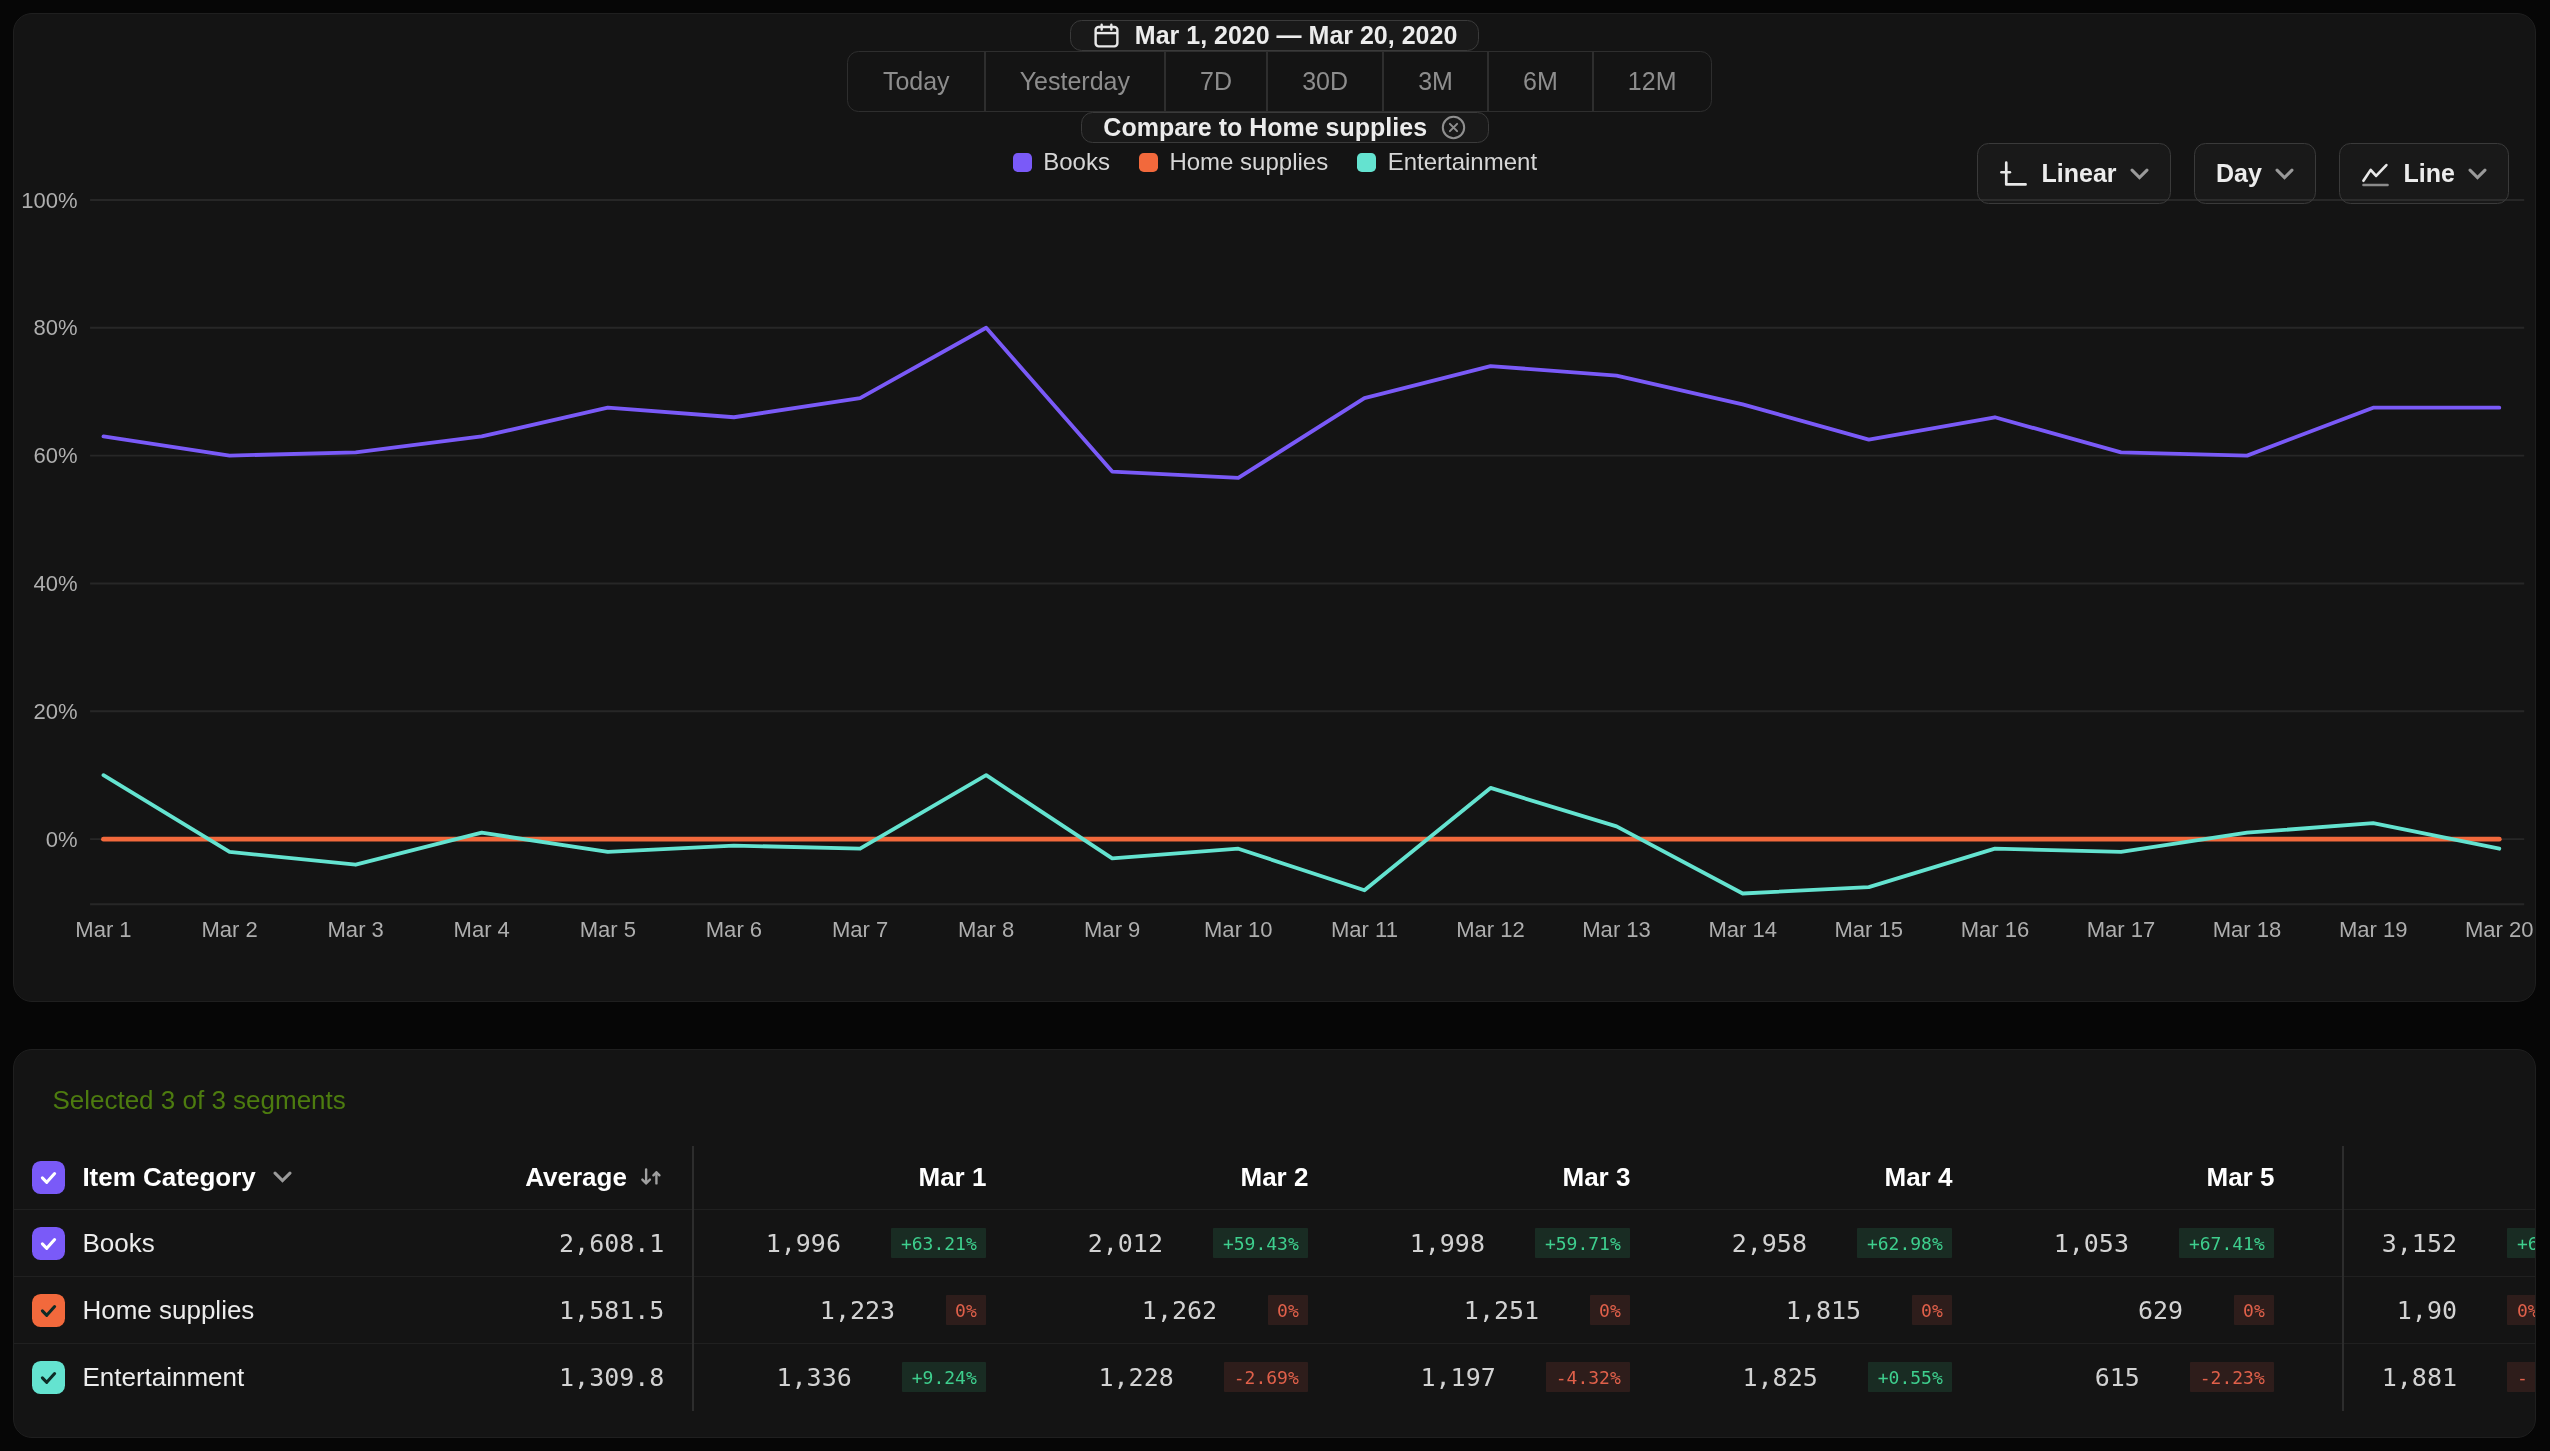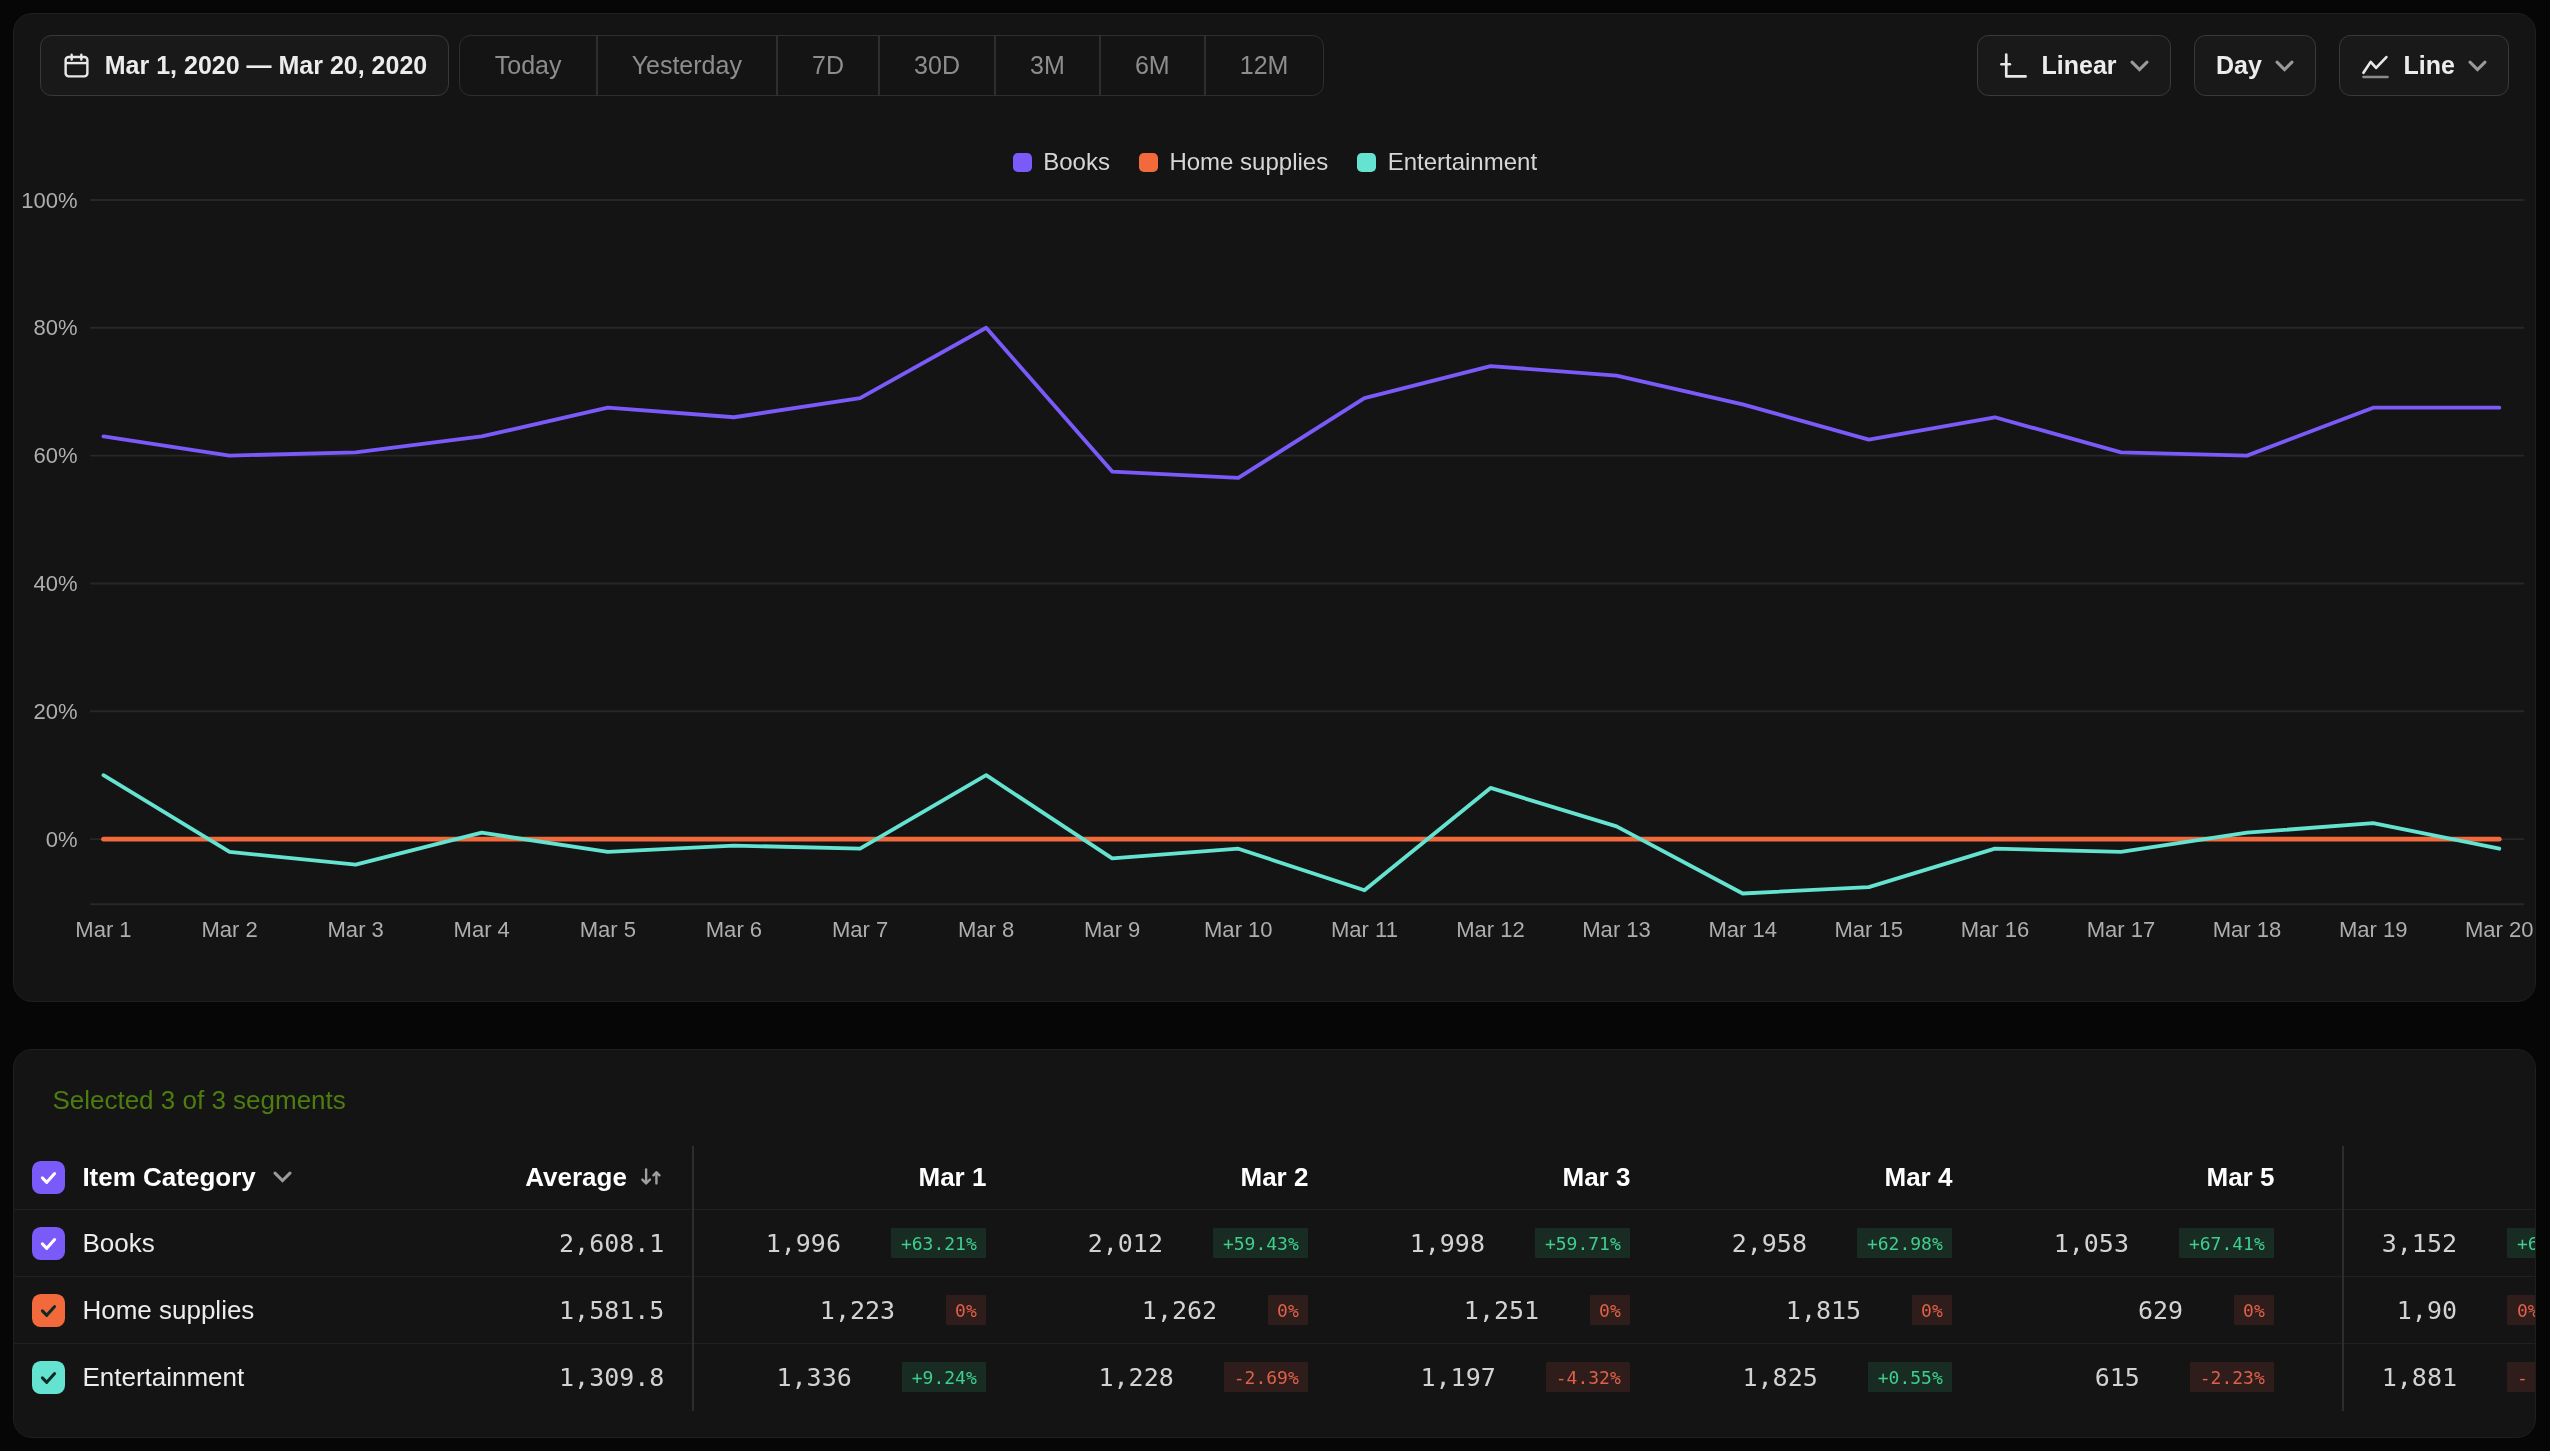--- a/index.html
+++ b/index.html
@@ -5,21 +5,21 @@
   * { margin:0; padding:0; box-sizing:border-box; }
   html,body { background:#060606; }
   body { width:2550px; height:1452px; font-family:"Liberation Sans",sans-serif; }
   #screen { position:relative; width:2550px; height:1452px; overflow:hidden; background:#060606; }
 
   .card { position:absolute; left:13.4px; width:2523px; background:#141414; border:1px solid #1f1f1f; border-radius:19px; }
   #chart-card { top:13.4px; height:989px; }
   #table-card { top:1049px; height:389px; overflow:hidden; }
 
   
-  .toolbar { position:absolute; top:21px; left:26px; right:26px; height:61px; display:flex; align-items:center; z-index:3; }
+  .toolbar { position:absolute; top:6px; left:26px; right:26px; height:61px; display:flex; align-items:center; z-index:3;flex-direction:column; }
   .btn { display:inline-flex; align-items:center; gap:13.4px; height:61px; padding:0 21px; border:1.9px solid #3a3a3a;
          border-radius:11.5px; background:rgba(255,255,255,0.025); color:#ececec; font-size:25px; font-weight:600;
          font-family:"Liberation Sans",sans-serif; cursor:pointer; white-space:nowrap; }
   .qr-group { display:flex; margin-left:9.6px; }
   .qr-btn { height:61px; padding:0 35px; border:1.9px solid #2e2e2e; background:transparent; color:#8d8d8d;
             font-size:25px; font-family:"Liberation Sans",sans-serif; margin-left:-1.9px; cursor:pointer; }
   .qr-btn:first-child { border-radius:11.5px 0 0 11.5px; margin-left:0; }
   .qr-btn:last-child { border-radius:0 11.5px 11.5px 0; }
   .compare-btn { margin-left:21px; }
   .right-group { margin-left:auto; display:flex; gap:23px;align-items:center; }
@@ -75,20 +75,27 @@
       <div class="qr-group" id="quick-ranges">
           <button class="qr-btn">Today</button>
           <button class="qr-btn">Yesterday</button>
           <button class="qr-btn">7D</button>
           <button class="qr-btn">30D</button>
           <button class="qr-btn">3M</button>
           <button class="qr-btn">6M</button>
           <button class="qr-btn">12M</button>
         </div>
 
+      <button class="btn compare-btn">
+        <span>Compare to Home supplies</span>
+        <svg viewBox="0 0 24 24" width="27" height="27">
+          <circle cx="12" cy="12" r="9.5" stroke="#8f8f8f" stroke-width="1.8" fill="none"></circle>
+          <path d="M8.8 8.8l6.4 6.4M15.2 8.8l-6.4 6.4" stroke="#8f8f8f" stroke-width="1.8" stroke-linecap="round"></path>
+        </svg>
+      </button>
 
       <div class="right-group">
         <button class="btn">
           <svg viewBox="0 0 24 24" width="29" height="29">
             <path d="M6 3v18h16" stroke="#e8e8e8" stroke-width="2.2" fill="none" stroke-linecap="round" stroke-linejoin="round"></path>
             <path d="M2 11h7" stroke="#e8e8e8" stroke-width="2.2" stroke-linecap="round"></path>
           </svg>
           <span>Linear</span>
           <svg class="chev" viewBox="0 0 14 9">
             <path d="M1.5 1.5L7 7l5.5-5.5" stroke="#9a9a9a" stroke-width="2.2" fill="none" stroke-linecap="round"></path>

